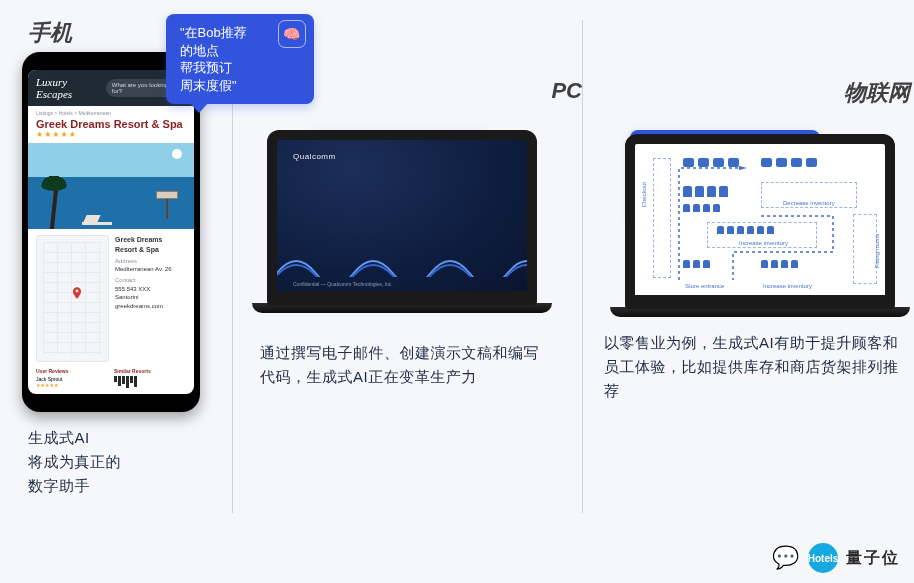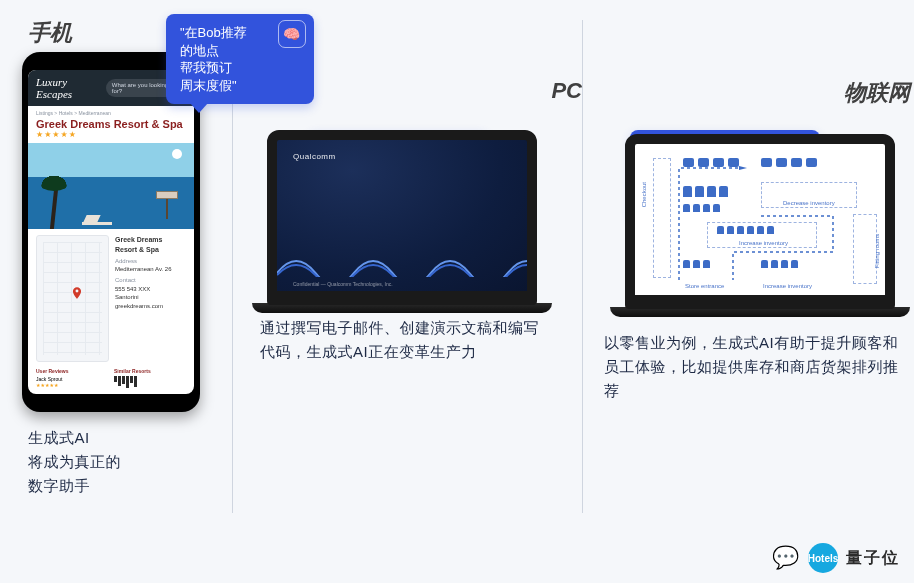--- a/index.html
+++ b/index.html
@@ -44,21 +44,21 @@
   .bub-phone { top: -4px; left: 144px; width: 148px; }
   .bub-phone .arrow { left: 24px; }
   .bub-pc    { top: 112px; left: 56px; width: 180px; }
   .bub-pc .arrow { left: 50%; transform: translateX(-50%); }
   .bub-iot   { top: 112px; left: 20px; width: 190px; }
   .bub-iot .arrow { left: 50%; transform: translateX(-50%); }
 
   
   .caption { color:#1e2a45; font-size:15px; line-height:1.6; letter-spacing:.5px; }
   .phone .caption { margin: 14px 0 8px 6px; }
-  .pc .caption    { margin: 3px 0 0 8px; width: 280px; }
+  .pc .caption    { margin: 28px 0 0 8px; width: 280px; }
   .iot .caption   { margin: 14px 0 0 -6px; width: 300px; }
 
   
   .phone-frame {
     width: 178px; height: 360px; margin-top: 2px;
     background:#000000; border-radius: 18px; padding: 18px 6px;
     box-shadow: 0 6px 14px rgba(0,0,0,.35);
   }
   .phone-screen {
     width: 100%; height: 100%; background:#fff; border-radius: 8px;

